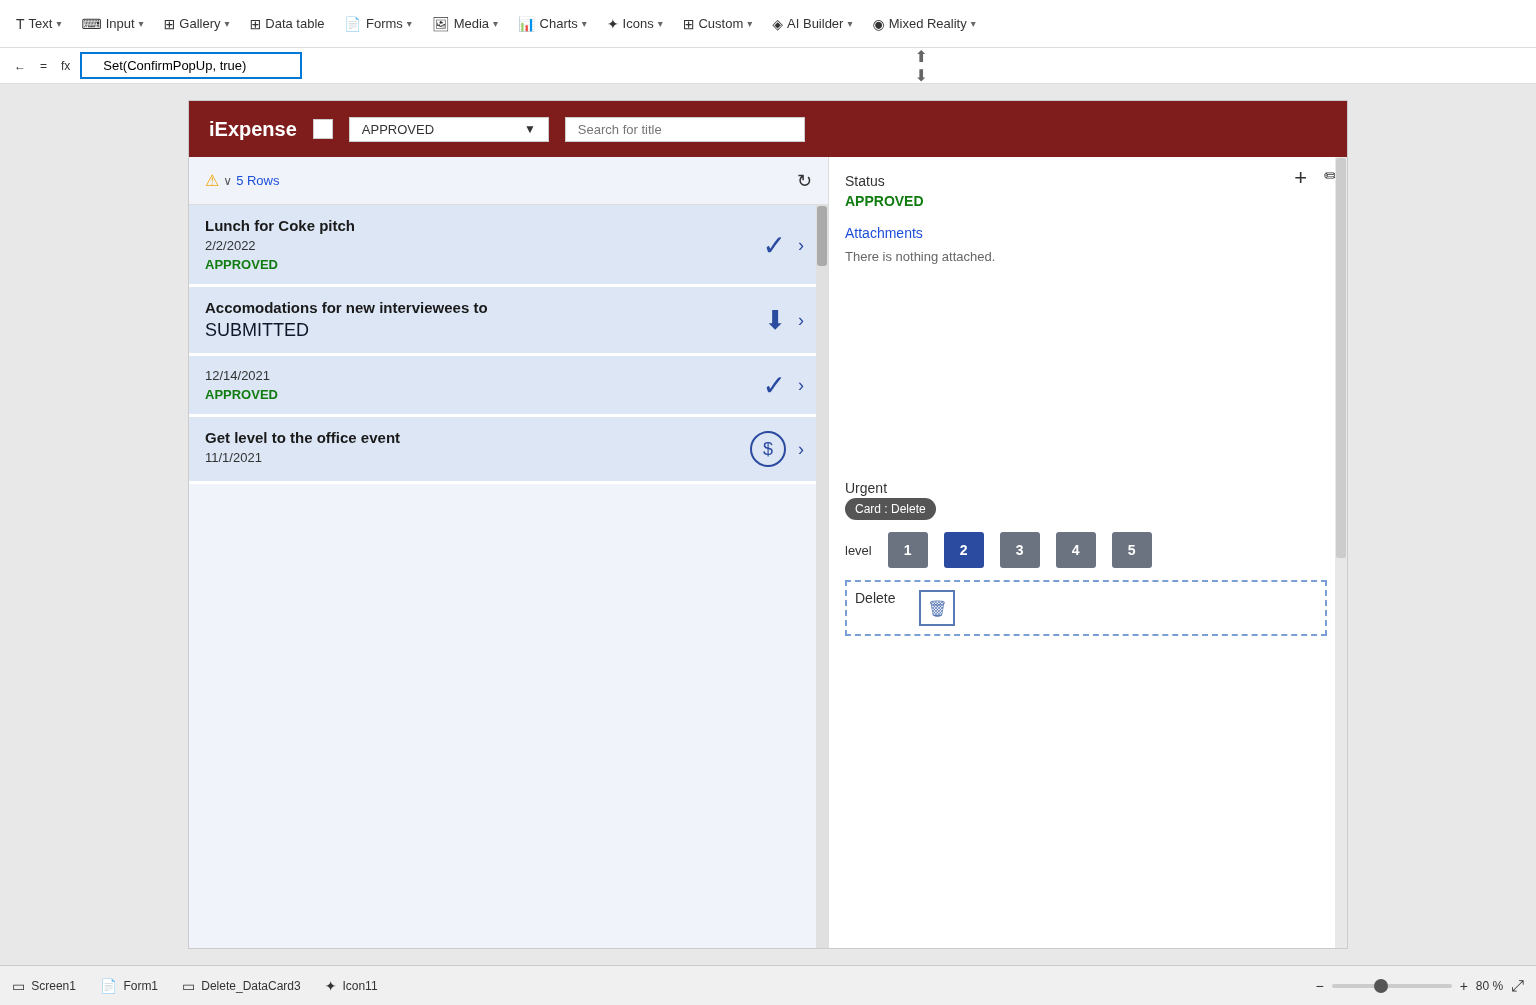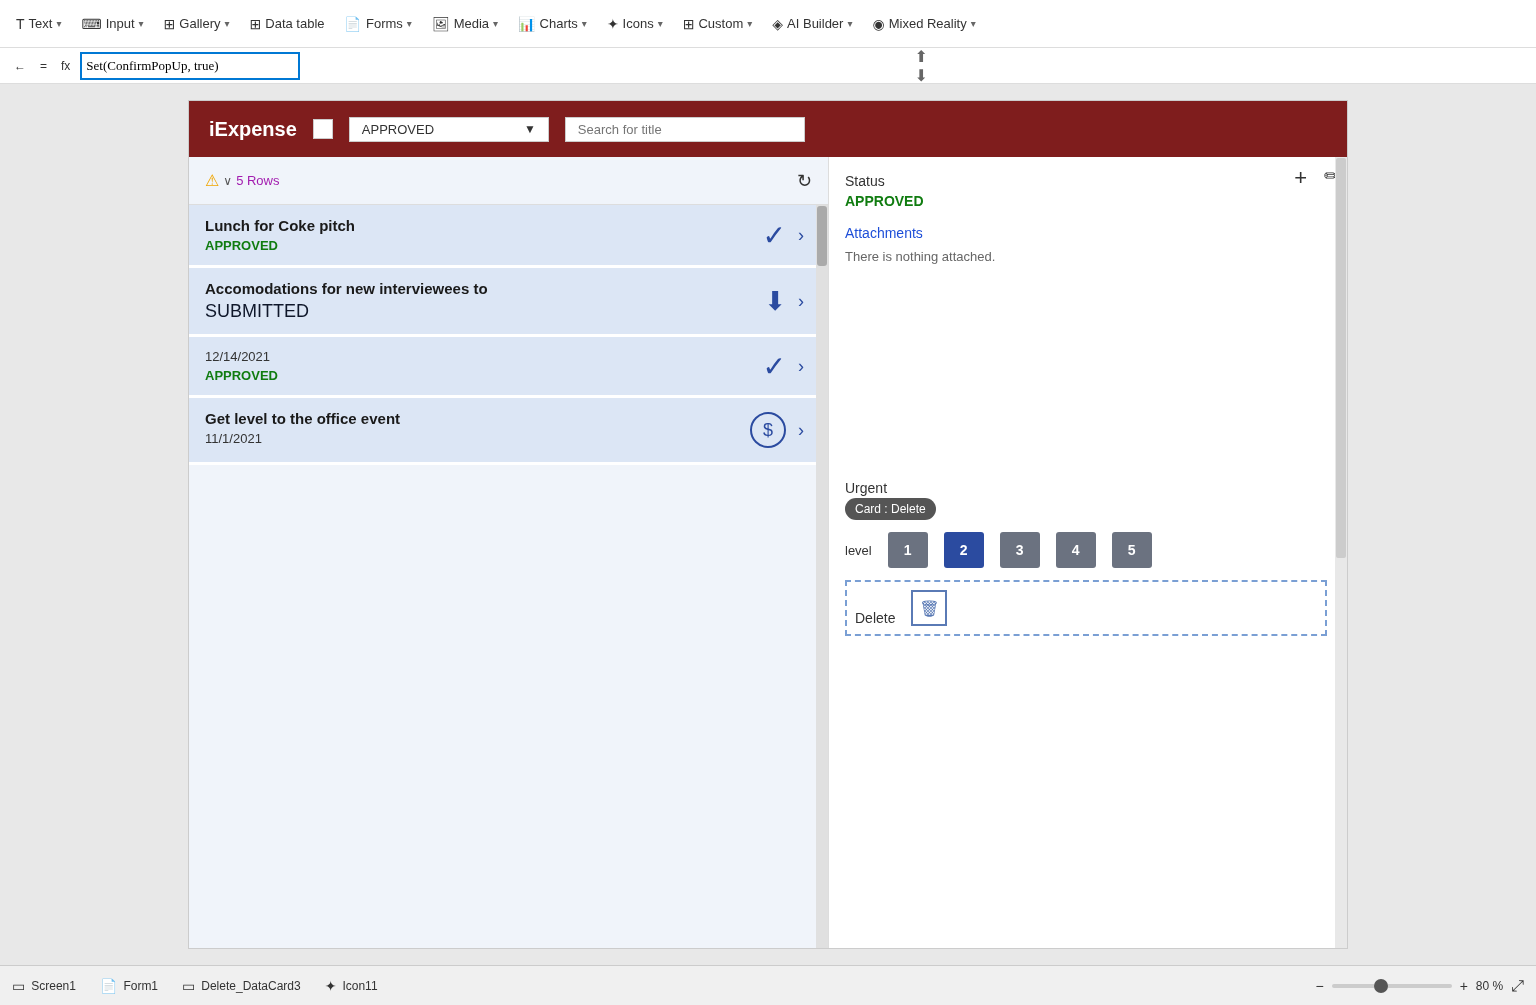--- a/index.html
+++ b/index.html
@@ -21,22 +21,22 @@
 
     
     .formula-bar {
       display: flex; align-items: center; height: 36px;
       background: #fff; border-bottom: 1px solid #ddd;
       padding: 0 8px; gap: 4px;
     }
     .formula-controls { display: flex; align-items: center; gap: 2px; }
     .formula-btn { padding: 2px 6px; cursor: pointer; font-size: 12px; color: #333; background: none; border: none; }
     .formula-input-box {
-      border: 2px solid #0078d4; padding: 4px 4px;
-      font-size: 13px; font-family: Liberation Serif, serif;
+      border: 2px solid #0078d4; padding: 4px 21px;
+      font-size: 13px; font-family: Liberation Sans, sans-serif;
       min-width: 220px; background: #fff;
     }
     .formula-divider {
       display: flex; flex-direction: column; align-items: center;
       margin-left: auto; margin-right: 600px; color: #666; font-size: 16px; cursor: pointer;
     }
 
     
     .main-area {
       display: flex; flex: 1; height: calc(100% - 48px - 36px - 40px);
@@ -78,21 +78,21 @@
     
     .list-panel {
       width: 640px; border-right: 1px solid #ddd;
       display: flex; flex-direction: column; background: #f0f4fa;
     }
     .list-header {
       display: flex; align-items: center; padding: 8px 16px;
       background: #f0f4fa; border-bottom: 1px solid #ddd; height: 48px;
     }
     .warning-icon { color: #f0a500; font-size: 16px; margin-right: 4px; }
-    .rows-count { font-size: 13px; color: #a21caf; }
+    .rows-count { font-size: 13px; color: #1d4ed8; }
     .refresh-btn { margin-left: auto; background: none; border: none; cursor: pointer; font-size: 18px; color: #333; }
     .scroll-track { width: 12px; background: #e0e0e0; }
     .scroll-thumb { width: 10px; height: 60px; background: #aaa; margin: 1px auto; border-radius: 3px; }
 
     .list-content { display: flex; flex: 1; overflow: hidden; }
     .list-items { flex: 1; overflow-y: auto; }
 
     .list-item {
       background: #dce6f5; border-bottom: 3px solid #fff;
       padding: 12px 16px; cursor: pointer; position: relative;
@@ -147,21 +147,21 @@
     .level-section { display: flex; align-items: center; gap: 16px; margin-bottom: 12px; }
     .level-label { font-size: 13px; color: #333; }
     .level-btn {
       width: 40px; height: 36px; border: none; border-radius: 3px;
       background: #6b7280; color: #fff; font-size: 14px; font-weight: 600;
       cursor: pointer;
     }
     .level-btn.active { background: #2b4ba0; }
 
     
-    .delete-row { display: flex; align-items: flex-end; gap: 16px; }
+    .delete-row { display: flex; align-items: flex-start; gap: 24px; }
     .delete-label { font-size: 14px; color: #333; }
     .delete-icon-btn {
       width: 36px; height: 36px; border: 2px solid #5a7ab5;
       background: none; cursor: pointer; display: flex; align-items: center; justify-content: center;
       color: #5a7ab5; font-size: 16px;
     }
 
     
     .tooltip {
       background: #555; color: #fff; padding: 4px 10px;
@@ -292,20 +292,21 @@
           <span style="font-size:12px;color:#555;">∨</span>
           <span class="rows-count" style="margin-left:4px;">5 Rows</span>
           <button class="refresh-btn">↻</button>
         </div>
 
         <div class="list-content">
           <div class="list-items">
 
             <div class="list-item">
               <div class="item-title">Lunch for Coke pitch</div>
+              <div class="item-date">2/2/2022</div>
               <div class="item-status-approved">APPROVED</div>
               <div class="item-actions">
                 <span class="check-icon" style="font-size:28px;color:#2b4ba0;">✓</span>
                 <span class="arrow-right">›</span>
               </div>
             </div>
 
             <div class="list-item">
               <div class="item-title">Accomodations for new interviewees to</div>
               <div class="item-status-submitted">SUBMITTED</div>

